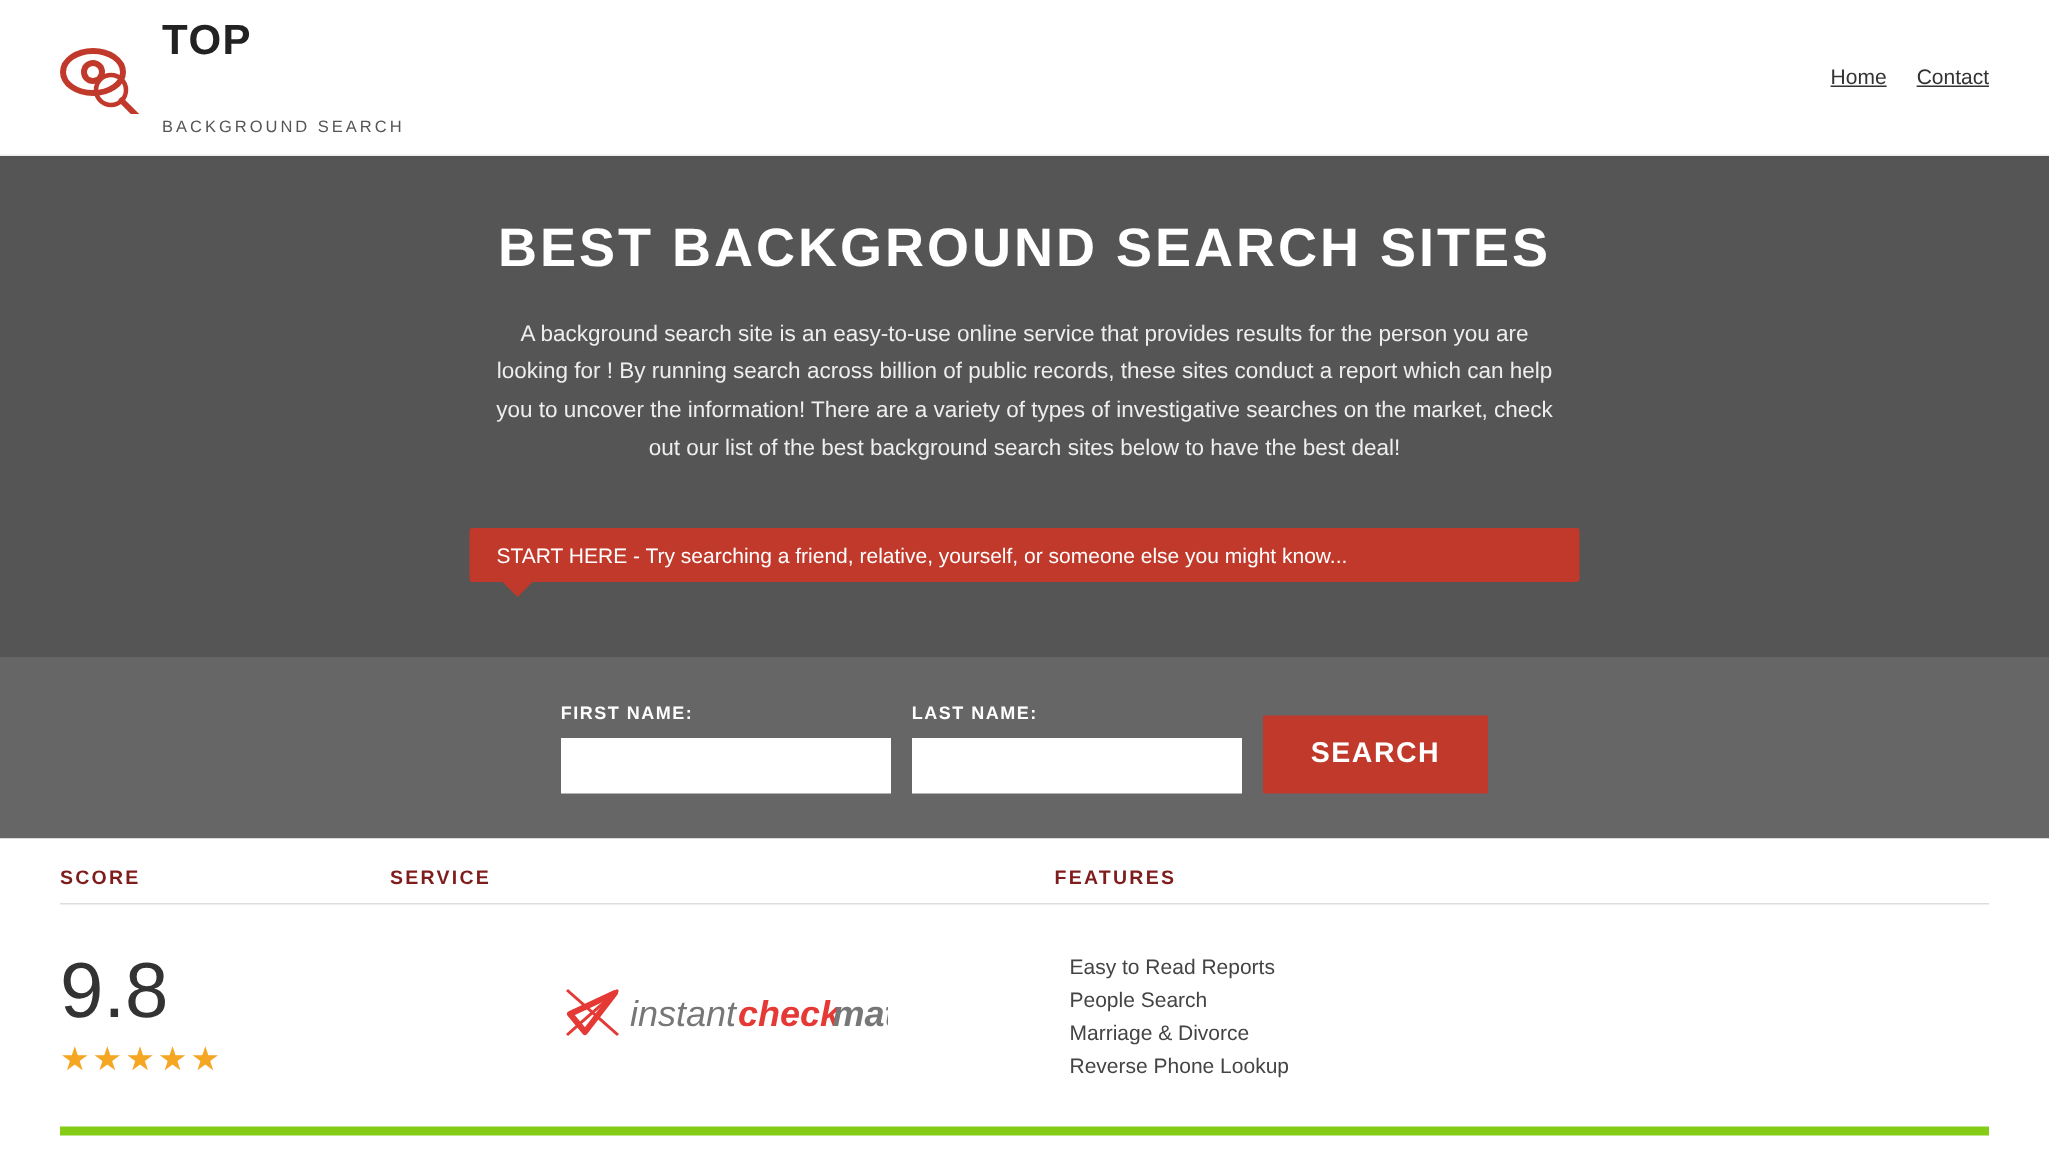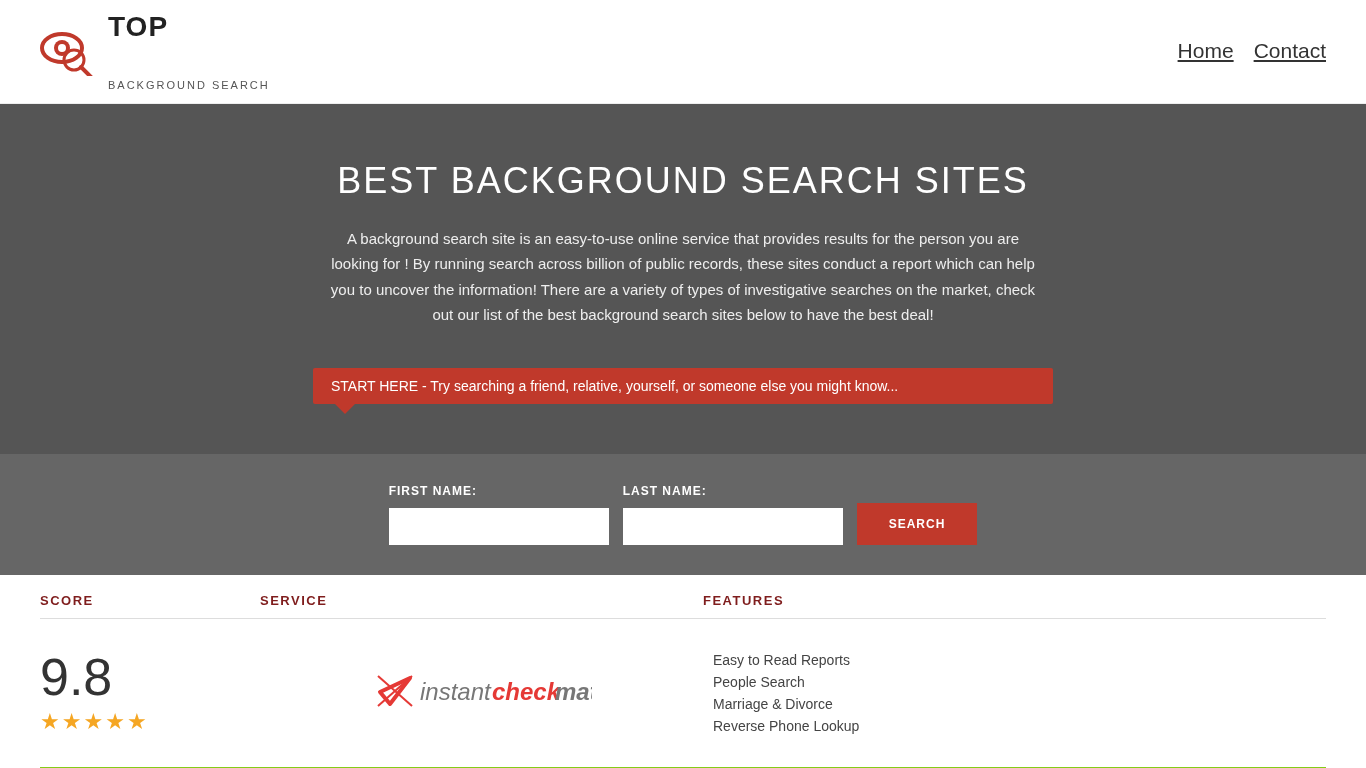--- a/index.html
+++ b/index.html
@@ -41,36 +41,35 @@
       letter-spacing: 2px;
       margin-top: 25px;
     }
     .nav {
       display: flex;
       gap: 20px;
     }
     .nav a {
       text-decoration: underline;
       color: #333;
-      font-size: 21px;
+      font-size: 14px;
     }
 
     
     .hero {
       background: #555;
       padding: 40px 20px 50px;
       text-align: center;
       color: #fff;
     }
     .hero h1 {
       font-size: 36px;
-      font-weight: 400;
+      font-weight: 700;
       letter-spacing: 2px;
       margin-bottom: 24px;
-      margin-top: 16px;
     }
     .hero p {
       font-size: 15px;
       max-width: 720px;
       margin: 0 auto 40px;
       line-height: 1.7;
       color: #eee;
     }
 
     .search-callout {
@@ -122,25 +121,25 @@
       padding: 10px 12px;
       font-size: 15px;
       border: none;
       background: #fff;
     }
     .search-btn {
       background: #c0392b;
       color: #fff;
       border: none;
       padding: 11px 32px;
-      font-size: 12px;
+      font-size: 19px;
       font-weight: bold;
       cursor: pointer;
       letter-spacing: 1px;
-      height: 42px;
+      height: 52px;
     }
 
     
     .table-section {
       padding: 0 40px;
       background: #fff;
     }
     .table-header {
       display: grid;
       grid-template-columns: 220px 1fr 1fr 180px;

